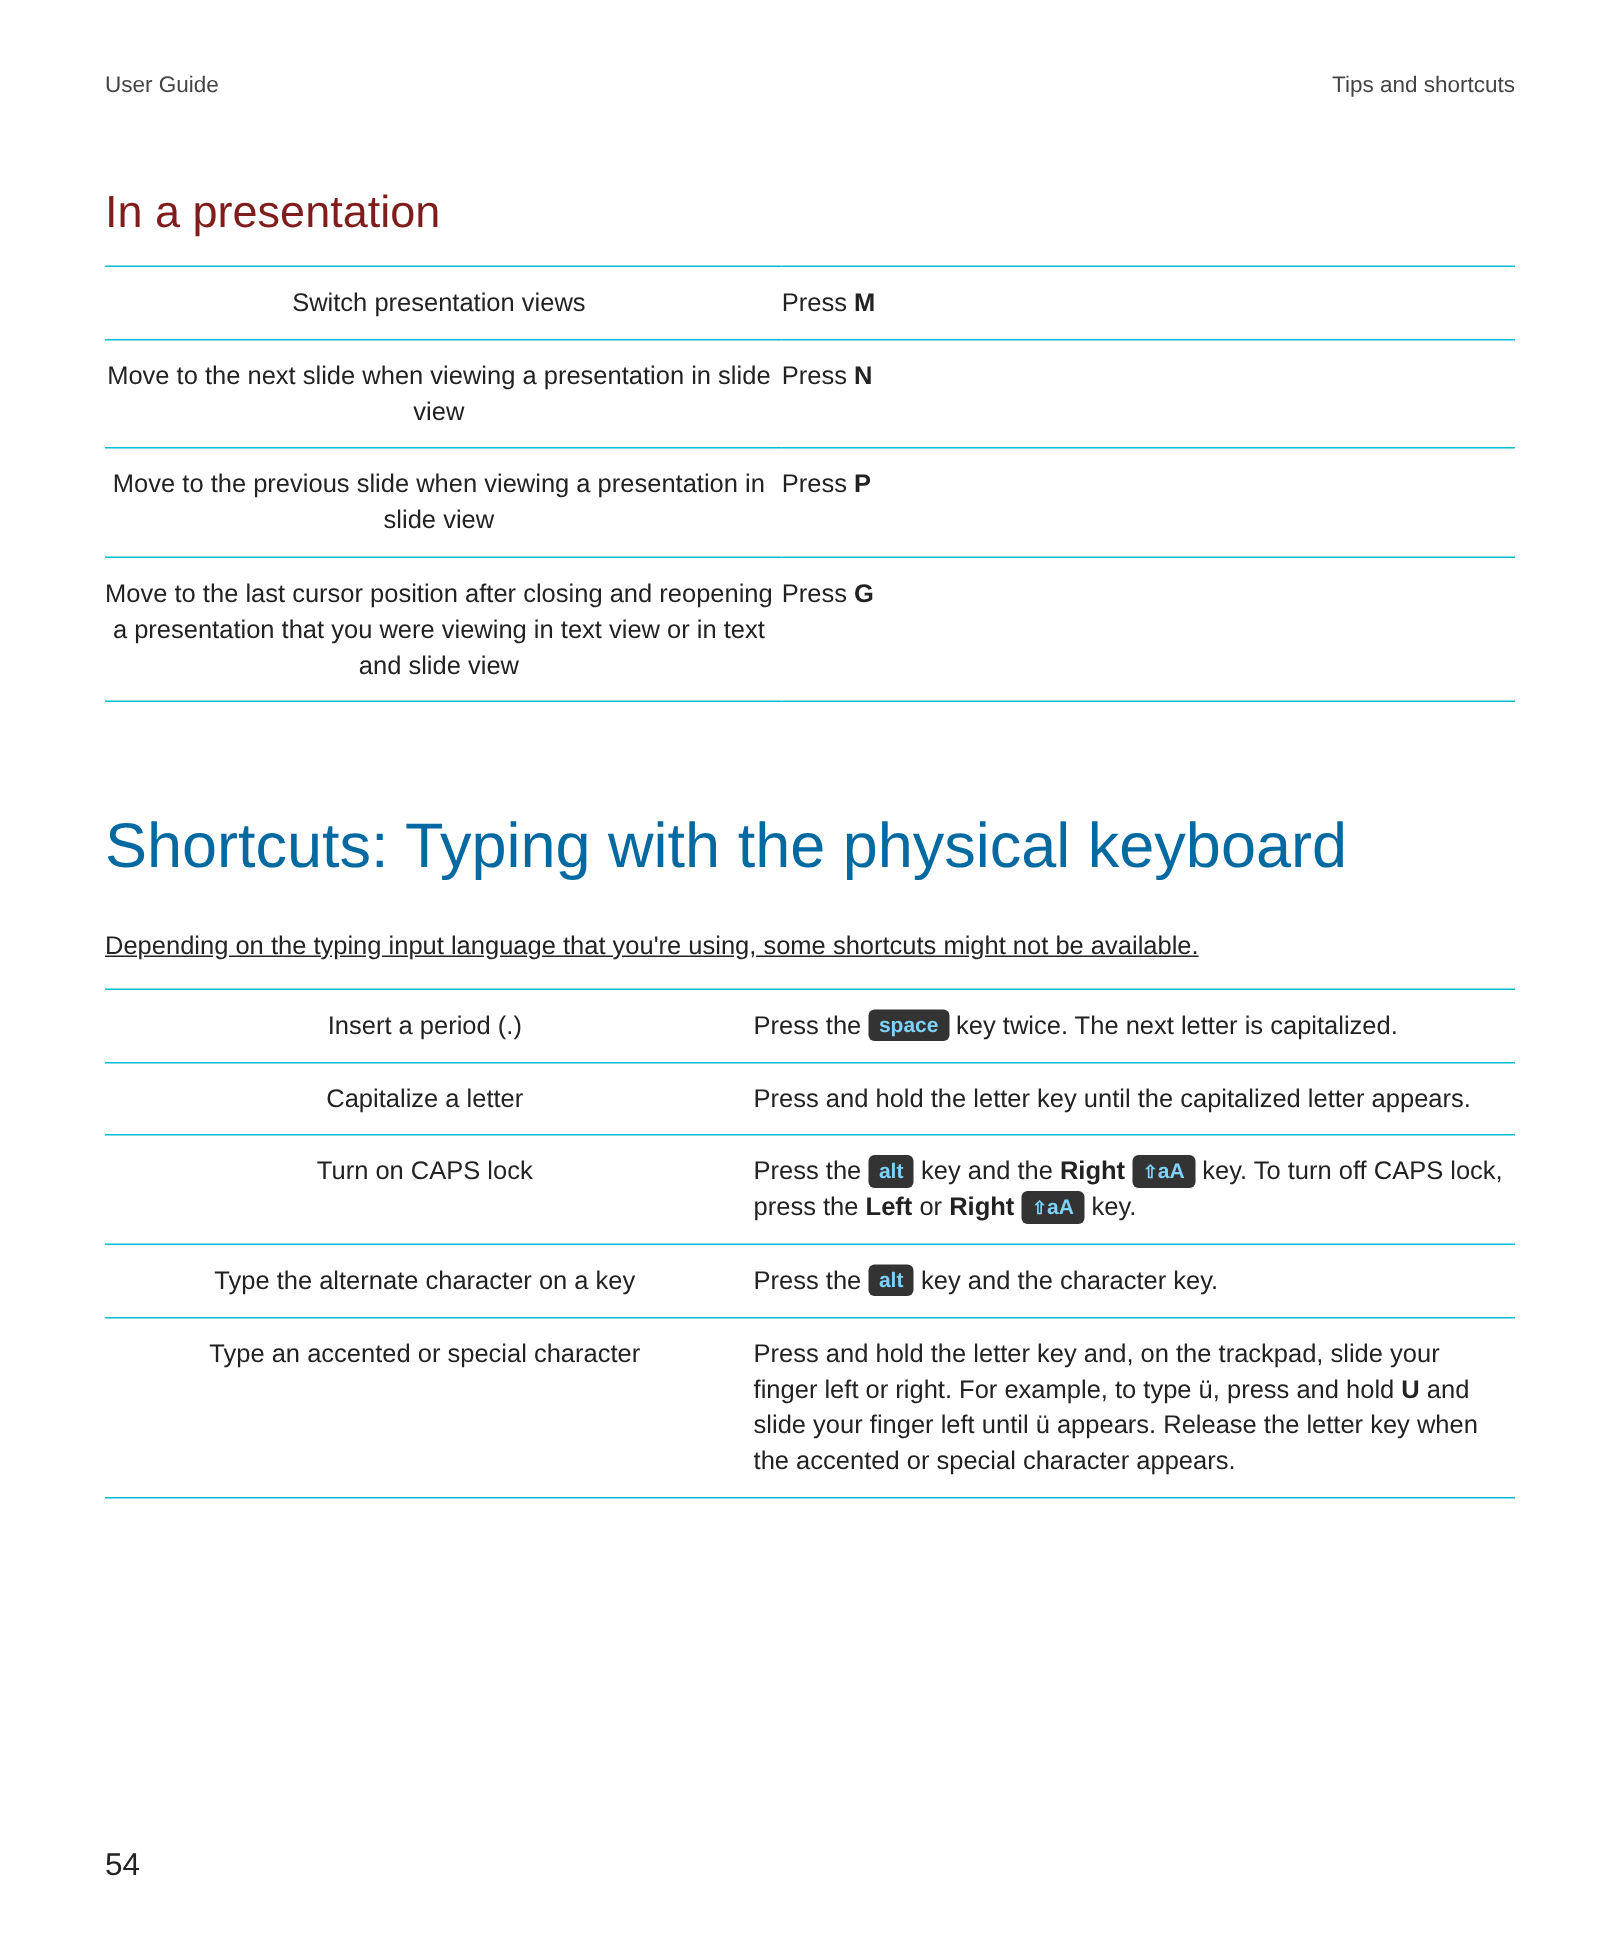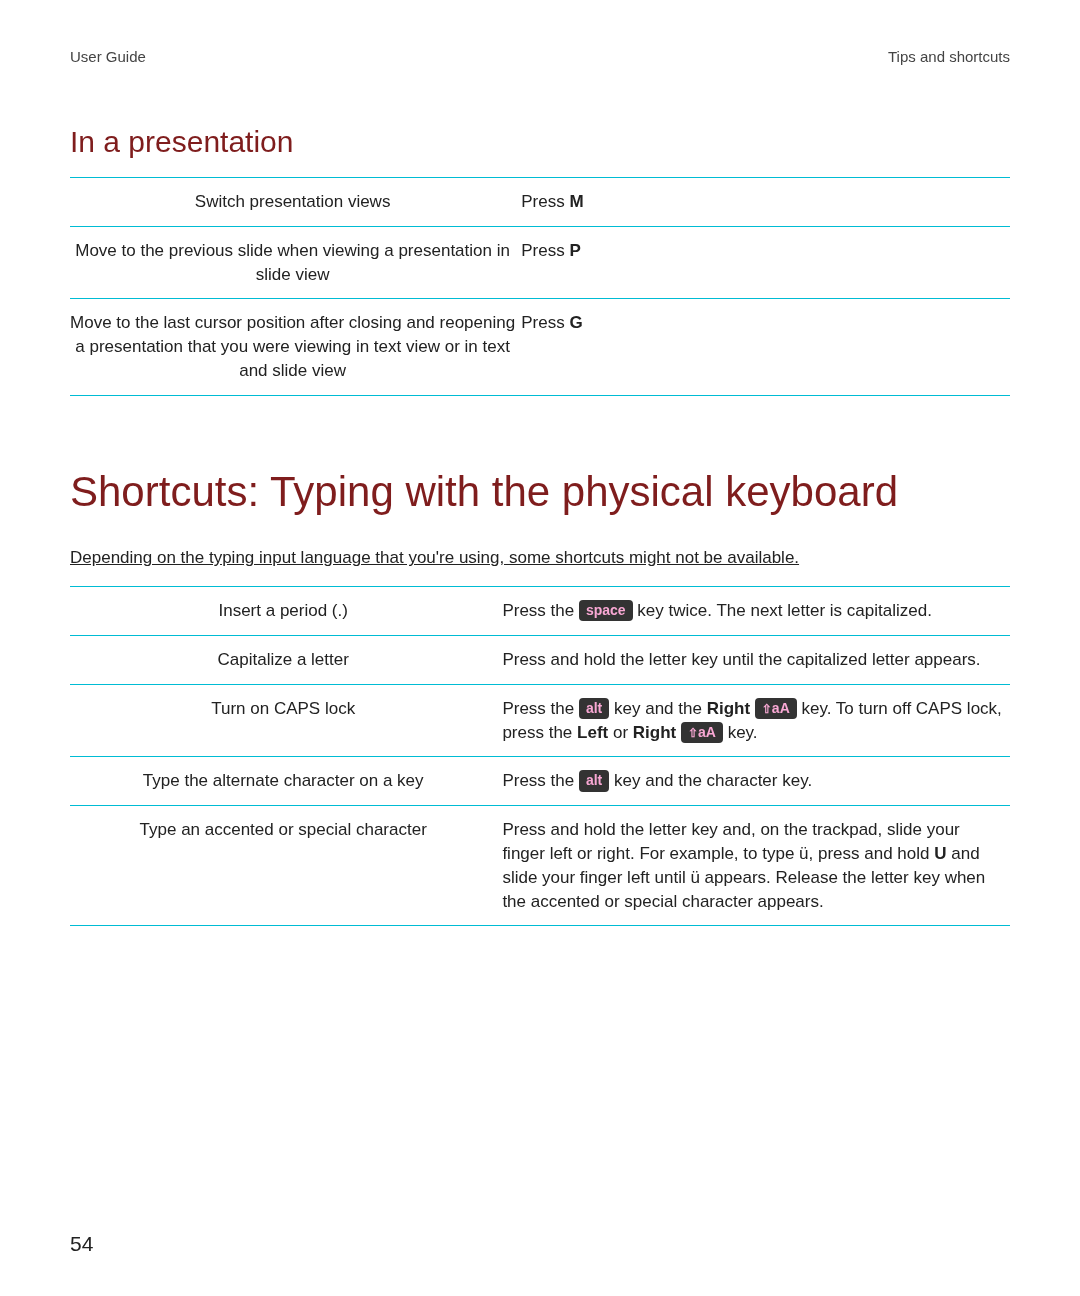--- a/index.html
+++ b/index.html
@@ -26,21 +26,21 @@
   }
   .section-heading {
     font-size: 30px;
     font-weight: 400;
     color: #7f1d1d;
     margin: 0 0 18px 0;
   }
   .main-heading {
     font-size: 42px;
     font-weight: 400;
-    color: #7f1d1d;
+    color: #0369a1;
     margin: 70px 0 30px 0;
     line-height: 1.25;
   }
   .body-text {
     font-size: 17px;
     color: #222;
     margin-bottom: 18px;
     text-decoration: underline;
   }
   table {
@@ -62,21 +62,21 @@
     text-align: center;
   }
   .col-shortcut {
     width: 52%;
   }
   .table2 .col-action { width: 46%; }
   .table2 .col-shortcut { width: 54%; }
   .keycap {
     display: inline-block;
     background: #333;
-    color: #f9a8d4;
+    color: #7dd3fc;
     border-radius: 4px;
     padding: 1px 7px 2px 7px;
     font-size: 14px;
     line-height: 1.3;
     vertical-align: 1px;
     font-weight: 600;
   }
   .bold { font-weight: 700; }
   .page-number {
     position: absolute;
@@ -96,20 +96,24 @@
     <div>Tips and shortcuts</div>
   </div>
 
   <h2 class="section-heading">In a presentation</h2>
 
   <table>
     <tbody id="table1-body">
         <tr>
           <td class="col-action">Switch presentation views</td>
           <td class="col-shortcut">Press <span class="bold">M</span></td>
+        </tr>
+        <tr>
+          <td class="col-action">Move to the next slide when viewing a presentation in slide view</td>
+          <td class="col-shortcut">Press <span class="bold">N</span></td>
         </tr>
         <tr>
           <td class="col-action">Move to the previous slide when viewing a presentation in slide view</td>
           <td class="col-shortcut">Press <span class="bold">P</span></td>
         </tr>
         <tr>
           <td class="col-action">Move to the last cursor position after closing and reopening a presentation that you were viewing in text view or in text and slide view</td>
           <td class="col-shortcut">Press <span class="bold">G</span></td>
         </tr>
       </tbody>

